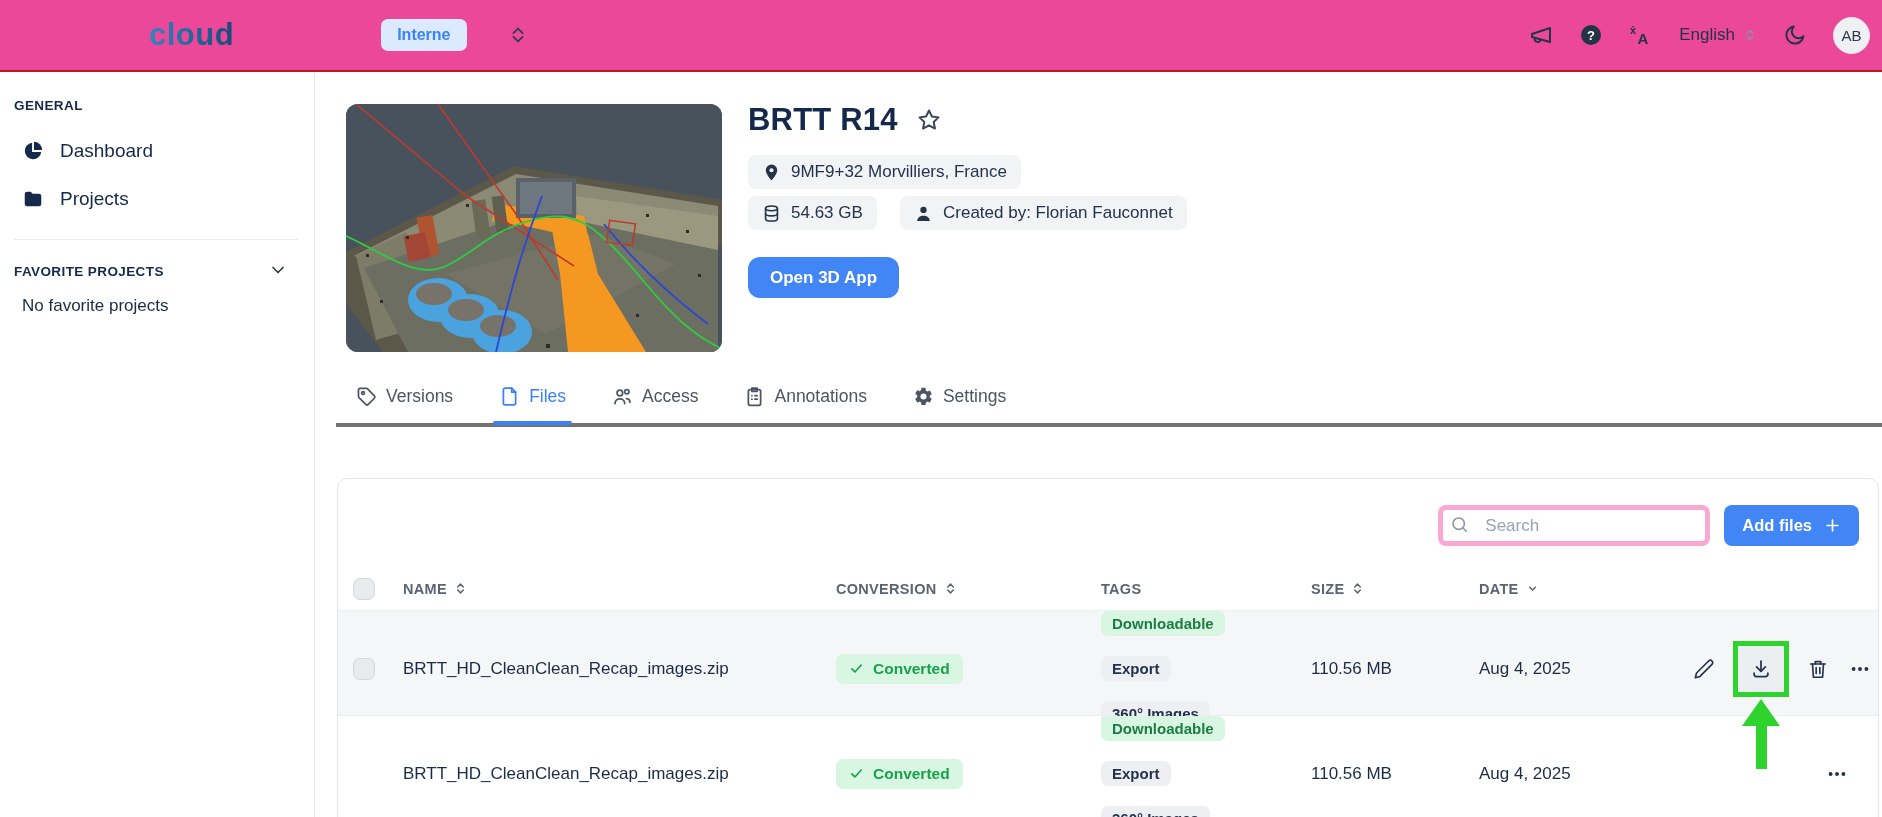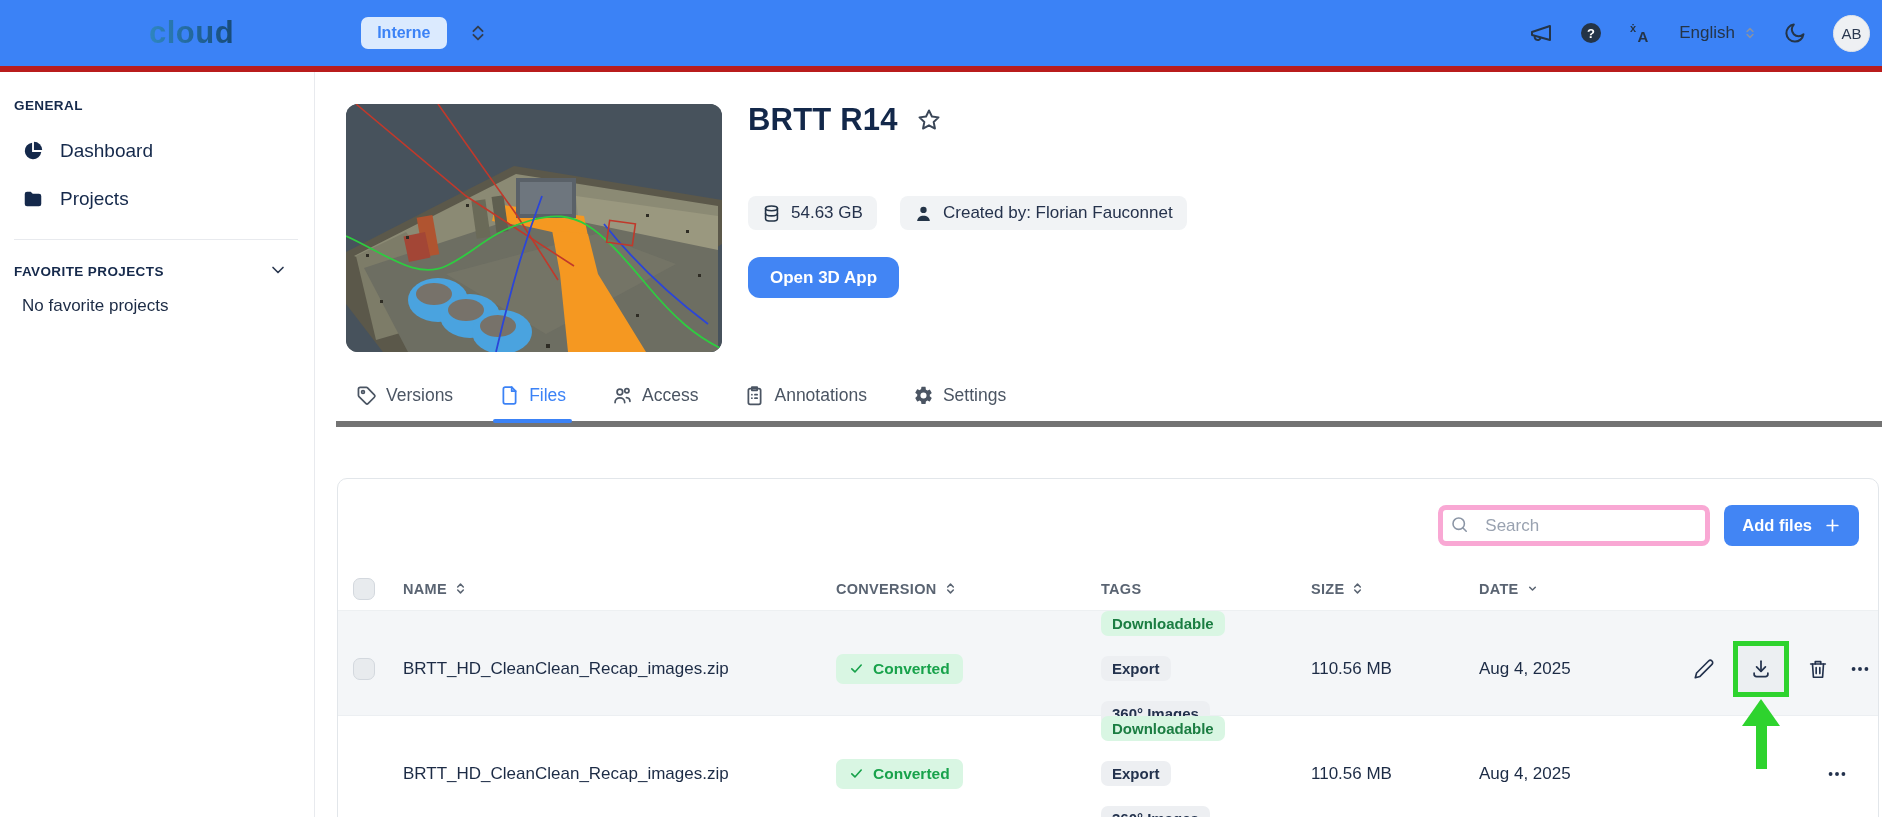--- a/index.html
+++ b/index.html
@@ -1,21 +1,21 @@
 <!DOCTYPE html>
 <html><head>
 <meta charset="utf-8">
 <style>
   * { margin:0; padding:0; box-sizing:border-box; }
   html,body { width:1882px; height:817px; overflow:hidden; background:#fff;
     font-family:"Liberation Sans", sans-serif; color:#1c2b45; }
 
   
-  .topbar { position:absolute; left:0; top:0; width:1882px; height:72px; background:#3b82f6;
-    border-bottom:6px solid #b91c1c; display:flex; align-items:center; z-index:20; }
+  .topbar { position:absolute; left:0; top:0; width:1882px; height:72px; background:#ec4899;
+    border-bottom:2px solid #b91c1c; display:flex; align-items:center; z-index:20;gap:20px; }
   .logo { margin-left:149px; font-size:31px; font-weight:700; letter-spacing:.5px;
     background:linear-gradient(90deg,#2f86c0,#174a77); -webkit-background-clip:text;
     background-clip:text; color:transparent; }
   .ws-badge { margin-left:127px; background:#dbeafe; color:#3b82f6; font-size:16px; font-weight:600;
     padding:7px 16px; border-radius:7px; cursor:pointer; }
   .ws-switch { margin-left:20px; width:22px; height:22px; color:#323d4f; cursor:pointer; }
   .top-right { margin-left:auto; display:flex; align-items:center; gap:26px; padding-right:12px; }
   .tr-ic { width:24px; height:24px; color:#243447; cursor:pointer; }
   .lang { display:flex; align-items:center; gap:8px; cursor:pointer; }
   .lang-label { font-size:17px; color:#243447; }
@@ -51,21 +51,21 @@
   .badge .ic { width:19px; height:19px; color:#243447; }
   .badge-loc { position:absolute; left:433px; top:83px; }
   .badge-size { position:absolute; left:433px; top:124px; }
   .badge-creator { position:absolute; left:585px; top:124px; }
 
   .open-btn { position:absolute; left:433px; top:185px; height:41px; padding:0 22px; background:#4285f4;
     color:#fff; border:none; border-radius:12px; font-size:17px; font-weight:600; cursor:pointer;
     font-family:"Liberation Sans",sans-serif; }
 
   
-  .tabs-bar { position:absolute; left:21px; right:0; top:313px; height:42px; border-bottom:6px solid #737373;
+  .tabs-bar { position:absolute; left:21px; right:0; top:313px; height:42px; border-bottom:4px solid #737373;
     display:flex; gap:46px; padding-left:20px; }
   .tab { position:relative; display:flex; align-items:center; gap:9px; font-size:17.5px; font-weight:500;
     color:#4b5563; cursor:pointer; padding-bottom:16px; }
   .tab .ic { width:21px; height:21px; }
   .tab.active { color:#3b82f6; }
   .tab.active::after { content:""; position:absolute; left:-6px; right:-6px; bottom:-2px; height:4px;
     border-radius:3px; background:#3b82f6; }
 
   
   .panel { position:absolute; left:22px; top:406px; width:1542px; height:560px; background:#fff;
@@ -252,20 +252,29 @@
 
   <div class="proj-head">
     <h1 class="proj-title">BRTT R14</h1>
     <span class="star-btn ic">
         <svg viewBox="0 0 24 24" fill="none" stroke="currentColor" stroke-width="1.8" stroke-linejoin="round">
           <path d="m12 3.2 2.7 5.6 6.1.8-4.5 4.2 1.2 6.1-5.5-3-5.5 3 1.2-6.1-4.5-4.2 6.1-.8z"></path>
         </svg>
       </span>
   </div>
 
+  <div class="badge badge-loc">
+    <span class="ic">
+        <svg viewBox="0 0 24 24">
+          <path d="M12 2a7.2 7.2 0 0 0-7.2 7.2C4.8 14.5 12 22 12 22s7.2-7.5 7.2-12.8A7.2 7.2 0 0 0 12 2z" fill="currentColor"></path>
+          <circle cx="12" cy="9.2" r="2.6" fill="#f1f3f5"></circle>
+        </svg>
+      </span>
+    <span>9MF9+32 Morvilliers, France</span>
+  </div>
   <div class="badge badge-size">
     <span class="ic">
         <svg viewBox="0 0 24 24" fill="none" stroke="currentColor" stroke-width="2" stroke-linecap="round" stroke-linejoin="round">
           <ellipse cx="12" cy="5.5" rx="7.5" ry="3"></ellipse>
           <path d="M4.5 5.5v6.5c0 1.7 3.4 3 7.5 3s7.5-1.3 7.5-3V5.5"></path>
           <path d="M4.5 12v6.5c0 1.7 3.4 3 7.5 3s7.5-1.3 7.5-3V12"></path>
         </svg>
       </span>
     <span>54.63 GB</span>
   </div>

